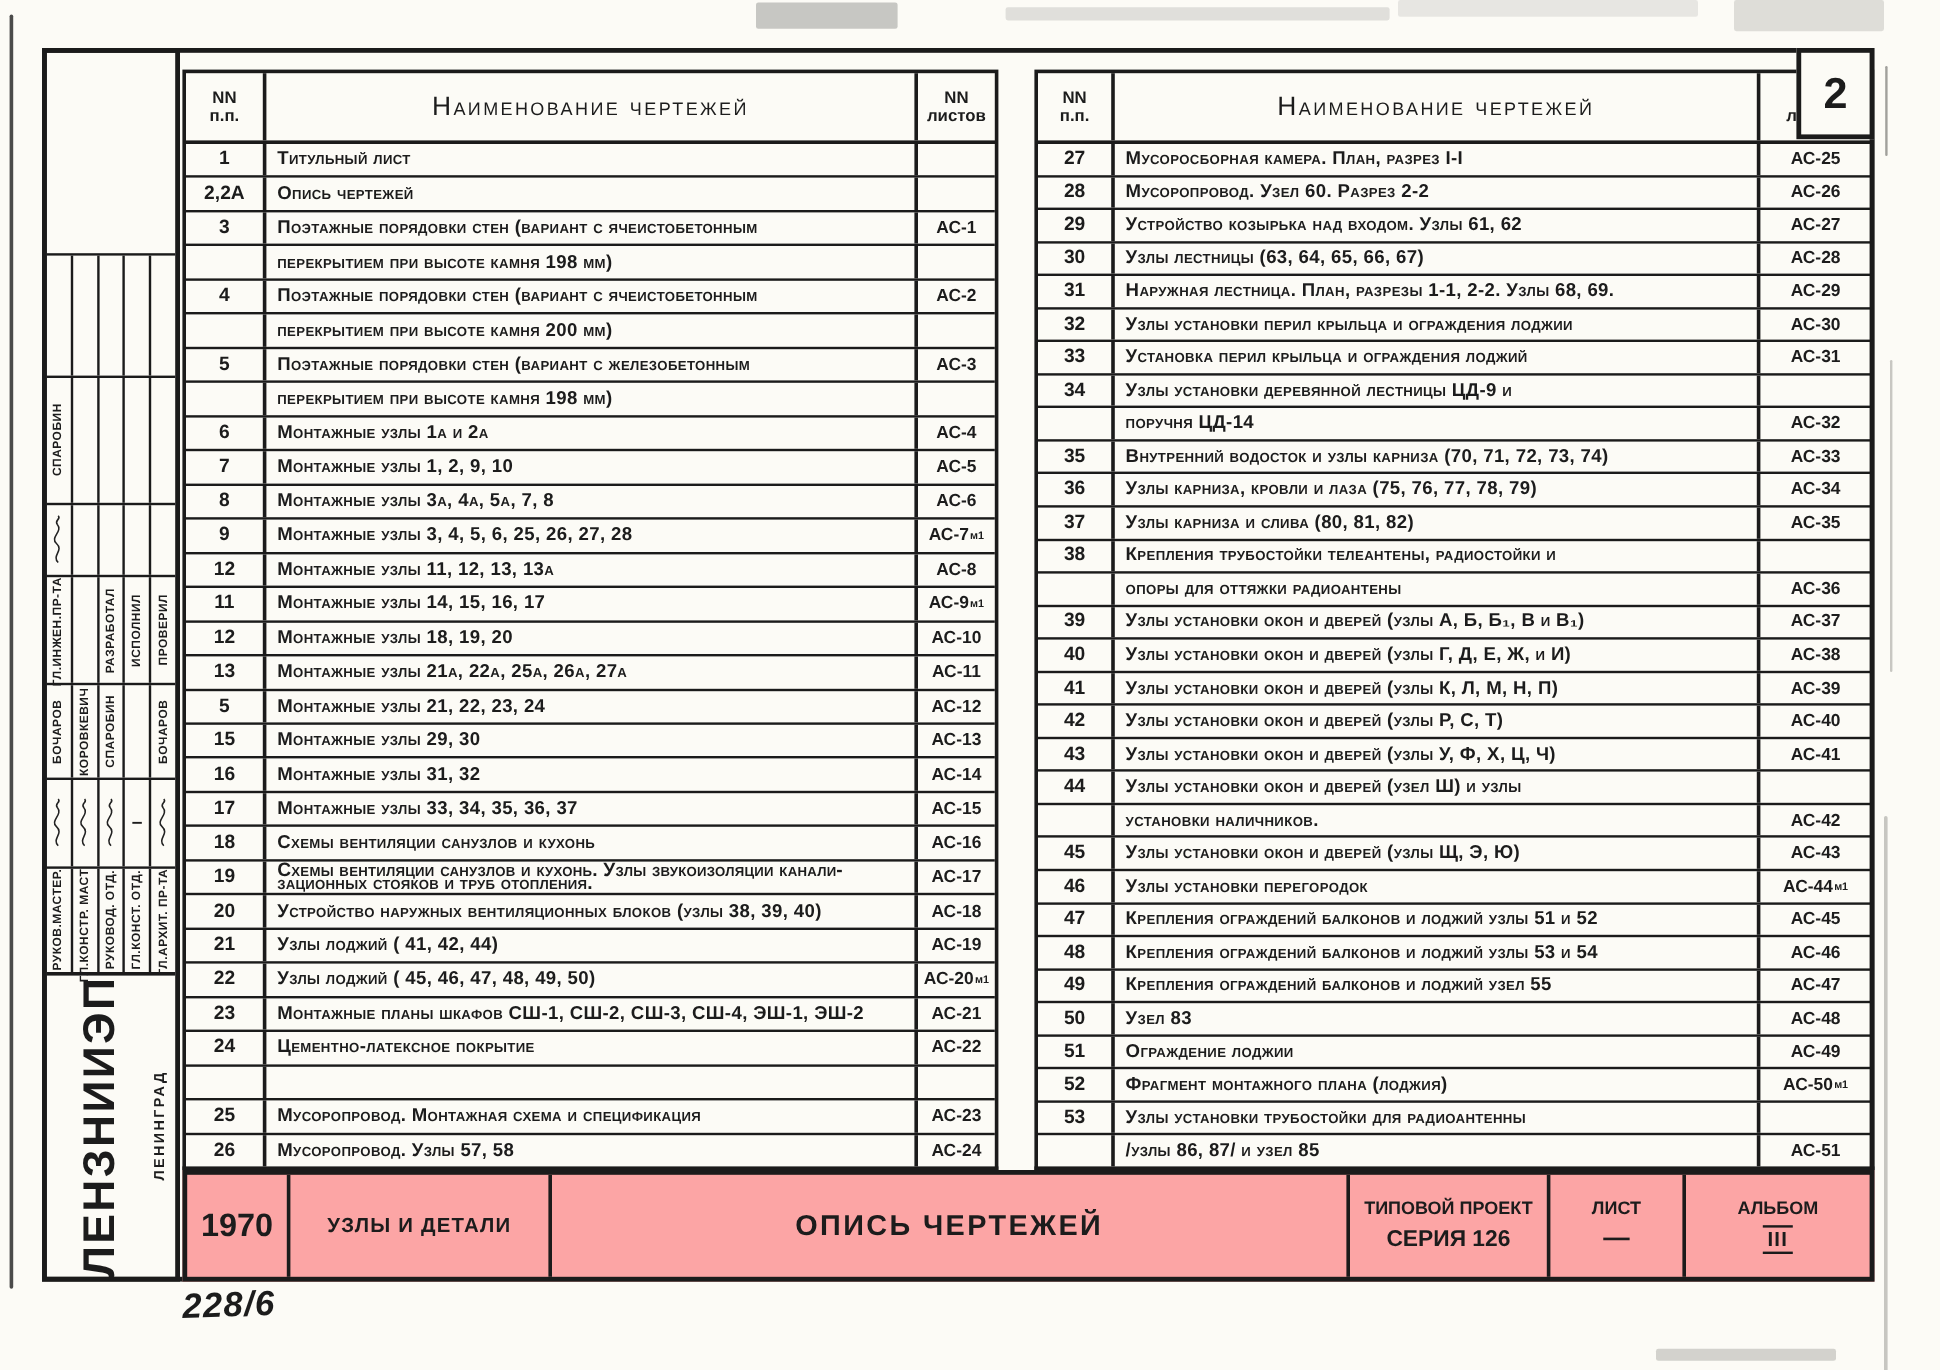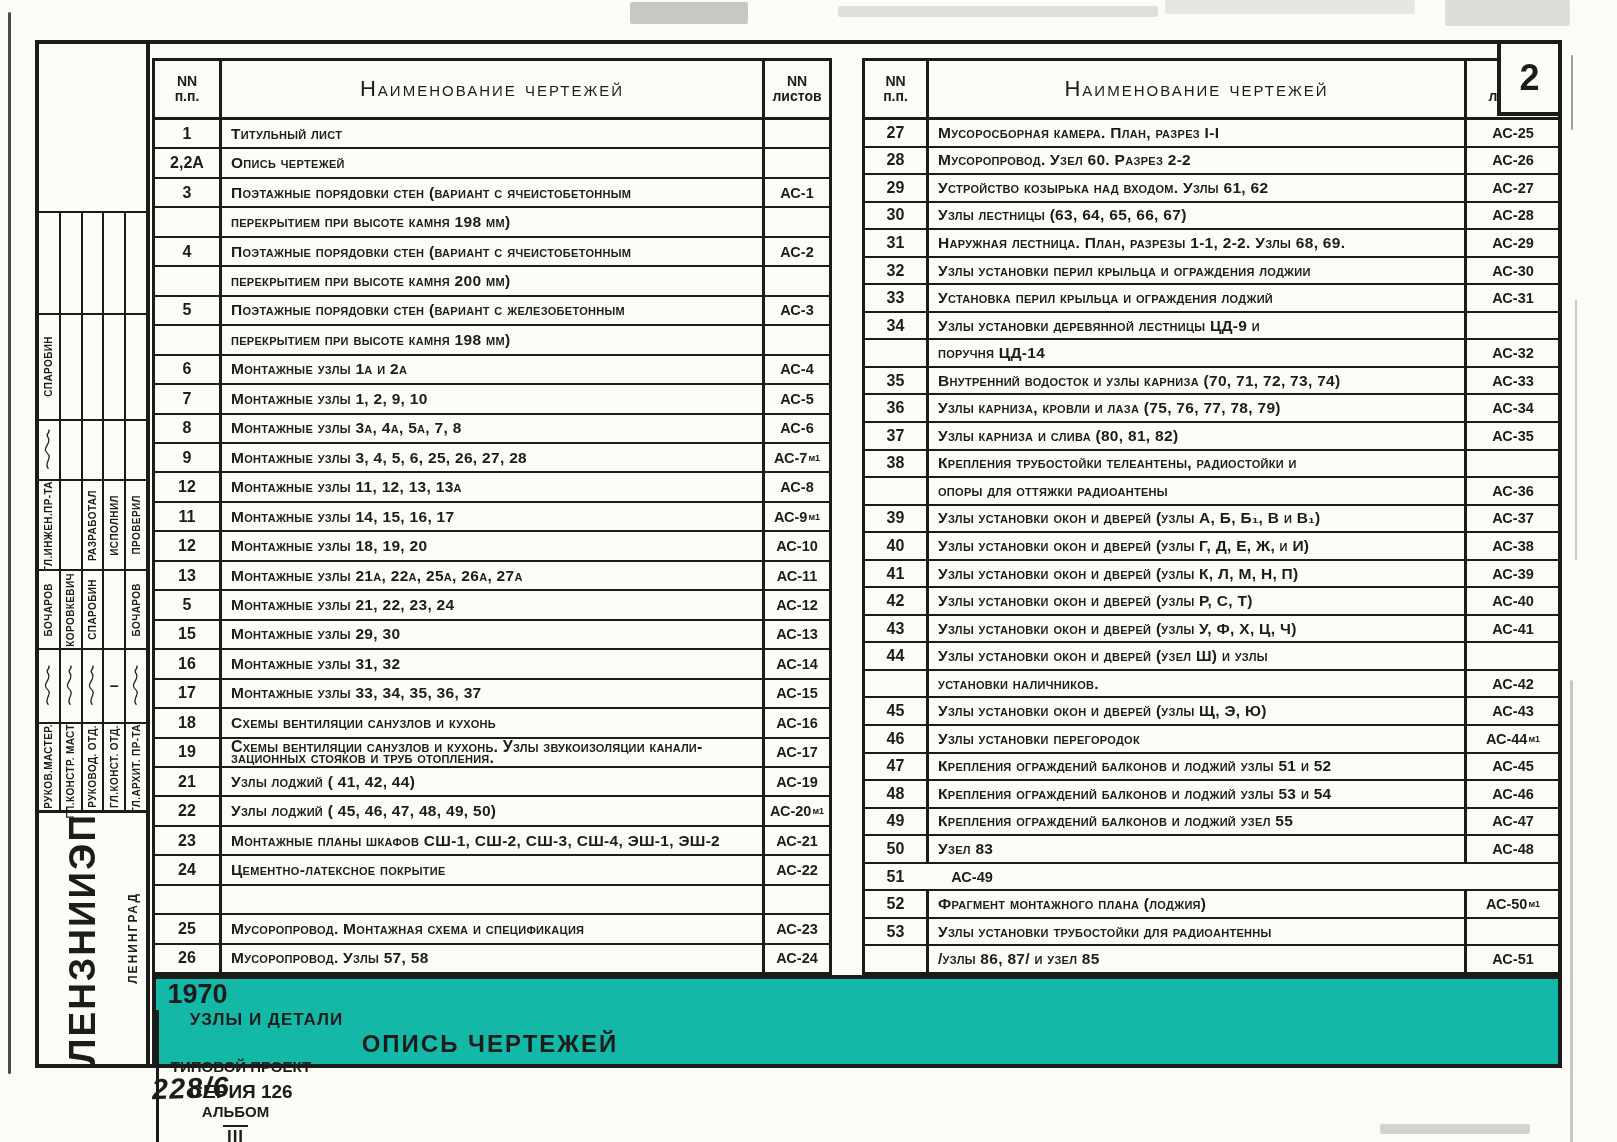--- a/index.html
+++ b/index.html
@@ -63,21 +63,21 @@
   .tname{flex:1;border-left:3px solid #1b1b1b;border-right:3px solid #1b1b1b;
          padding-left:9px;font-weight:bold;font-size:15.5px;letter-spacing:.3px;
          font-variant:small-caps;flex-direction:column;align-items:flex-start;justify-content:center;
          white-space:nowrap;overflow:hidden;}
   .tsheet{justify-content:center;font-weight:bold;font-size:14.5px;white-space:nowrap;}
   .tsheet sub{font-size:9px;margin-left:1px;}
   .trow.small .tname{font-size:16px;line-height:11.5px;letter-spacing:.2px;text-align:right;}
 
   
   .tblock{position:absolute;left:152px;top:975px;width:1410px;height:93px;box-sizing:border-box;
-          border:4px solid #1b1b1b;display:flex;background:#14b8a6;flex-direction:column;}
+          border:4px solid #1b1b1b;display:flex;background:#fca5a5;}
   .tbc{box-sizing:border-box;border-left:3px solid #1b1b1b;display:flex;flex-direction:column;
        align-items:center;justify-content:center;font-weight:bold;}
   .tbc:first-child{border-left:none;}
   .tb-year{width:83px;font-size:27px;font-variant:small-caps;}
   .tb-section{width:218px;font-size:17px;font-variant:small-caps;letter-spacing:1px;}
   .tb-title{width:665px;font-size:24px;font-variant:small-caps;letter-spacing:2px;}
   .tb-project{width:167px;font-size:15px;font-variant:small-caps;}
   .tb-project .val{font-size:19px;margin-top:6px;}
   .tb-album{width:156px;font-size:15px;font-variant:small-caps;}
   .tb-album .val{font-size:17px;margin-top:5px;border-top:2px solid #1b1b1b;
@@ -425,20 +425,29 @@
           <div class="tc tnum">19</div>
           <div class="tc tname">
             <span>Схемы вентиляции санузлов и кухонь. Узлы звукоизоляции канали-</span>
             <span>зационных стояков и труб отопления.</span>
           </div>
           <div class="tc tsheet">
             <span>АС-17</span>
           </div>
         </div>
         <div class="trow">
+          <div class="tc tnum">20</div>
+          <div class="tc tname">
+            <span>Устройство наружных вентиляционных блоков (узлы 38, 39, 40)</span>
+          </div>
+          <div class="tc tsheet">
+            <span>АС-18</span>
+          </div>
+        </div>
+        <div class="trow">
           <div class="tc tnum">21</div>
           <div class="tc tname">
             <span>Узлы лоджий ( 41, 42, 44)</span>
           </div>
           <div class="tc tsheet">
             <span>АС-19</span>
           </div>
         </div>
         <div class="trow">
           <div class="tc tnum">22</div>
@@ -750,20 +759,23 @@
           <div class="tc tnum">50</div>
           <div class="tc tname">
             <span>Узел 83</span>
           </div>
           <div class="tc tsheet">
             <span>АС-48</span>
           </div>
         </div>
         <div class="trow">
           <div class="tc tnum">51</div>
+          <div class="tc tname">
+            <span>Ограждение лоджии</span>
+          </div>
           <div class="tc tsheet">
             <span>АС-49</span>
           </div>
         </div>
         <div class="trow">
           <div class="tc tnum">52</div>
           <div class="tc tname">
             <span>Фрагмент монтажного плана (лоджия)</span>
           </div>
           <div class="tc tsheet">
@@ -793,26 +805,26 @@
   </div>
 
   <div class="tblock">
     <div class="tbc tb-year">1970</div>
     <div class="tbc tb-section">УЗЛЫ И ДЕТАЛИ</div>
     <div class="tbc tb-title">ОПИСЬ ЧЕРТЕЖЕЙ</div>
     <div class="tbc tb-project">
       <span>ТИПОВОЙ ПРОЕКТ</span>
       <span class="val">СЕРИЯ 126</span>
     </div>
+    <div class="tbc tb-sheet">
+      <span>ЛИСТ</span>
+      <span class="val">—</span>
+    </div>
     <div class="tbc tb-album">
       <span>АЛЬБОМ</span>
       <span class="val">III</span>
     </div>
-    <div class="tbc tb-sheet">
-      <span>ЛИСТ</span>
-      <span class="val">—</span>
-    </div>
   </div>
 
   <div class="pagebox">2</div>
   <div class="stamp228">228/6</div>
 
 </div>
 
 </body></html>

